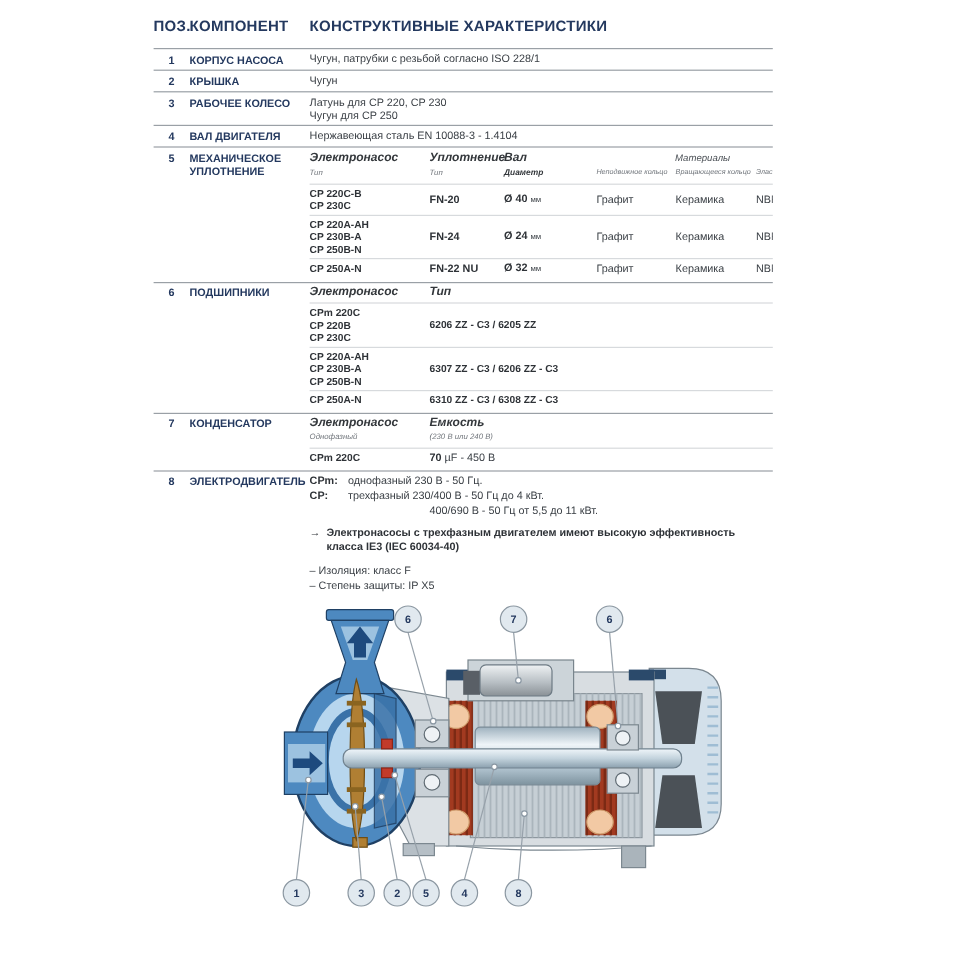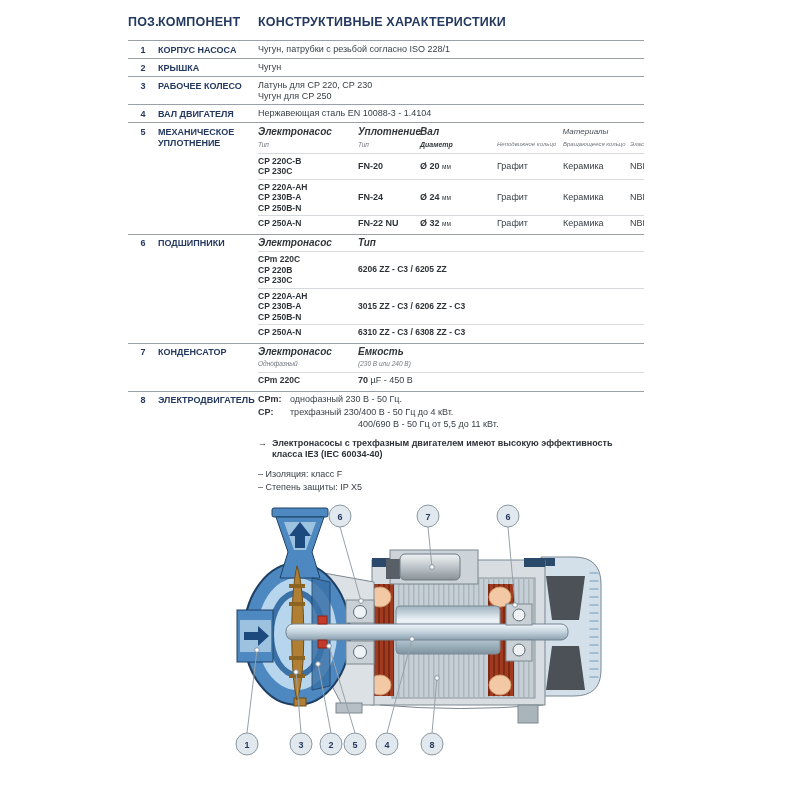--- a/index.html
+++ b/index.html
@@ -100,21 +100,21 @@
           <div class="hti xs">Неподвижное кольцо</div>
           <div class="hti xs">Вращающееся кольцо</div>
           <div class="hti xs">Эластомер</div>
         </div>
         <div class="sgrid sgroup">
           <div class="plist">
             <div class="pump">CP 220C-B</div>
             <div class="pump">CP 230C</div>
           </div>
           <div class="val b">FN-20</div>
-          <div class="val"><span class="b">Ø 20</span> <span class="unit">мм</span></div>
+          <div class="val"><span class="b">Ø 40</span> <span class="unit">мм</span></div>
           <div class="val">Графит</div>
           <div class="val">Керамика</div>
           <div class="val">NBR</div>
         </div>
         <div class="sgrid sgroup">
           <div class="plist">
             <div class="pump">CP 220A-AH</div>
             <div class="pump">CP 230B-A</div>
             <div class="pump">CP 250B-N</div>
           </div>
@@ -152,21 +152,21 @@
             <div class="pump">CP 230C</div>
           </div>
           <div class="btype">6206 ZZ - C3 / 6205 ZZ</div>
         </div>
         <div class="bgrid bgroup">
           <div class="plist">
             <div class="pump">CP 220A-AH</div>
             <div class="pump">CP 230B-A</div>
             <div class="pump">CP 250B-N</div>
           </div>
-          <div class="btype">3015 ZZ - C3 / 6206 ZZ - C3</div>
+          <div class="btype">6307 ZZ - C3 / 6206 ZZ - C3</div>
         </div>
         <div class="bgrid bgroup">
           <div class="plist">
               <div class="pump">CP 250A-N</div>
             </div>
           <div class="btype">6310 ZZ - C3 / 6308 ZZ - C3</div>
         </div>
       </div>
     </div>
 

